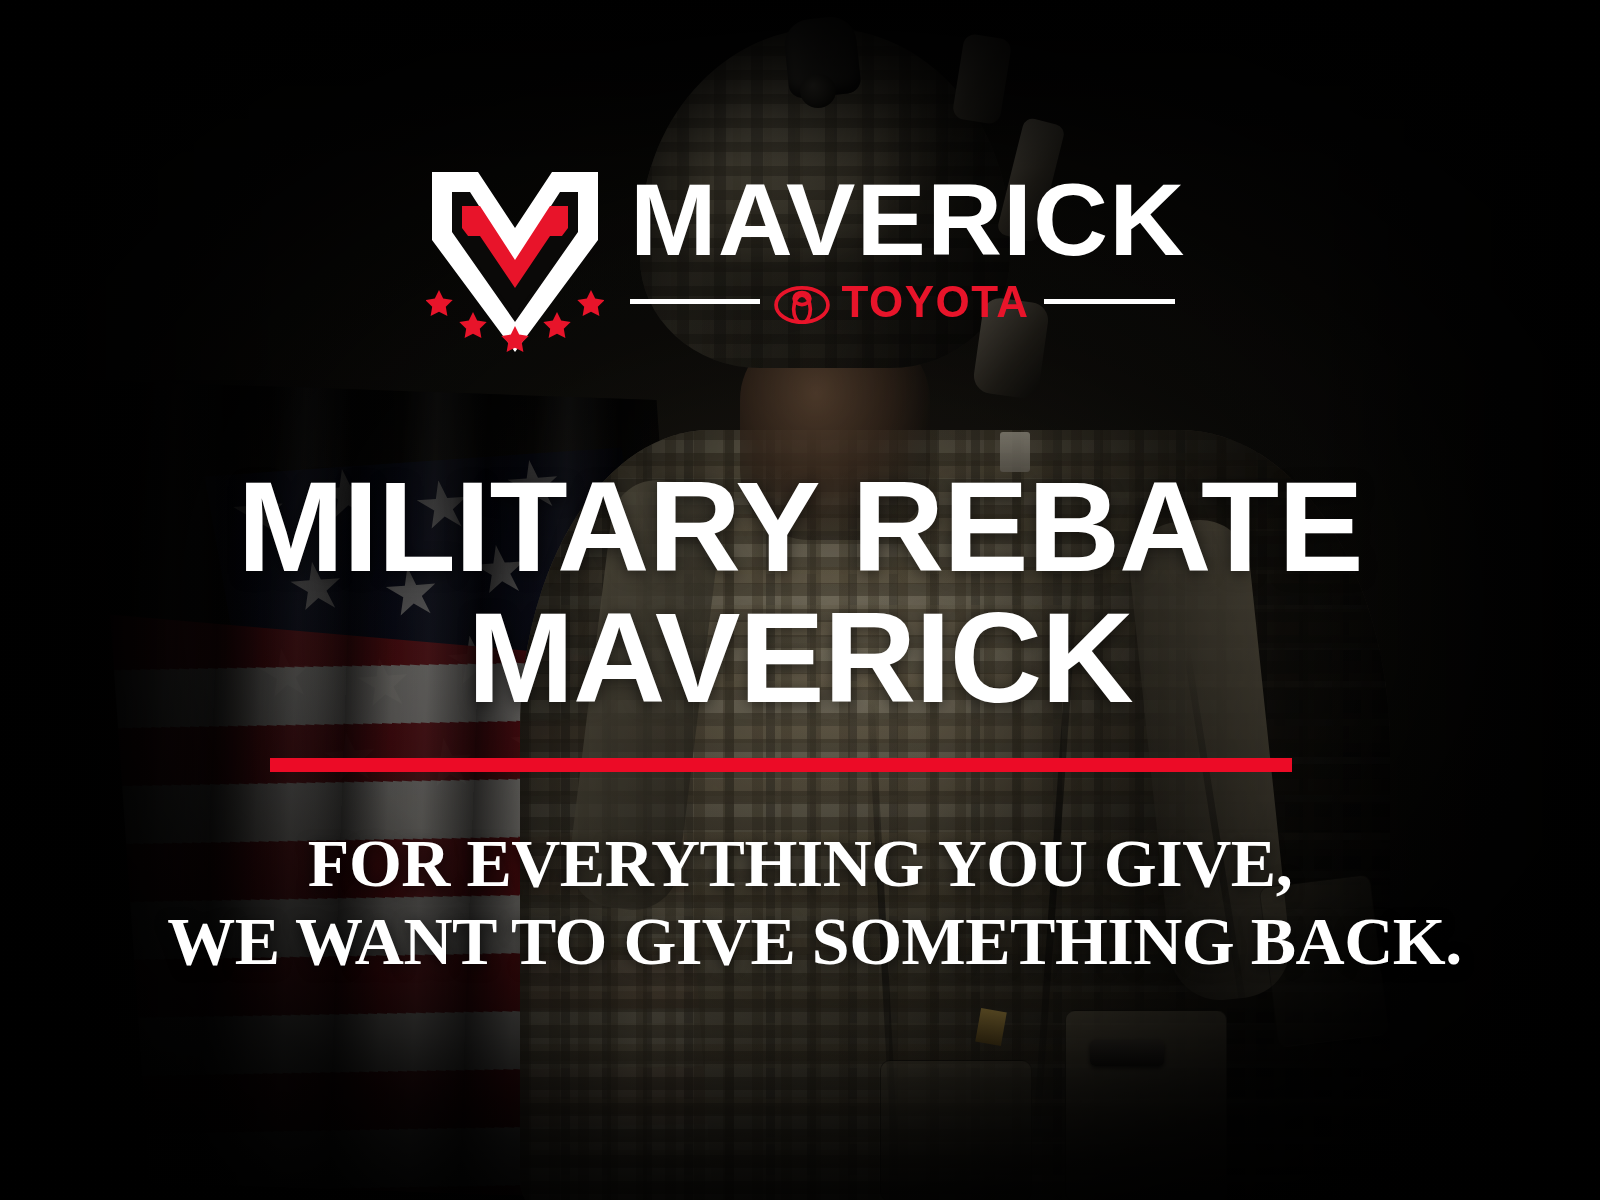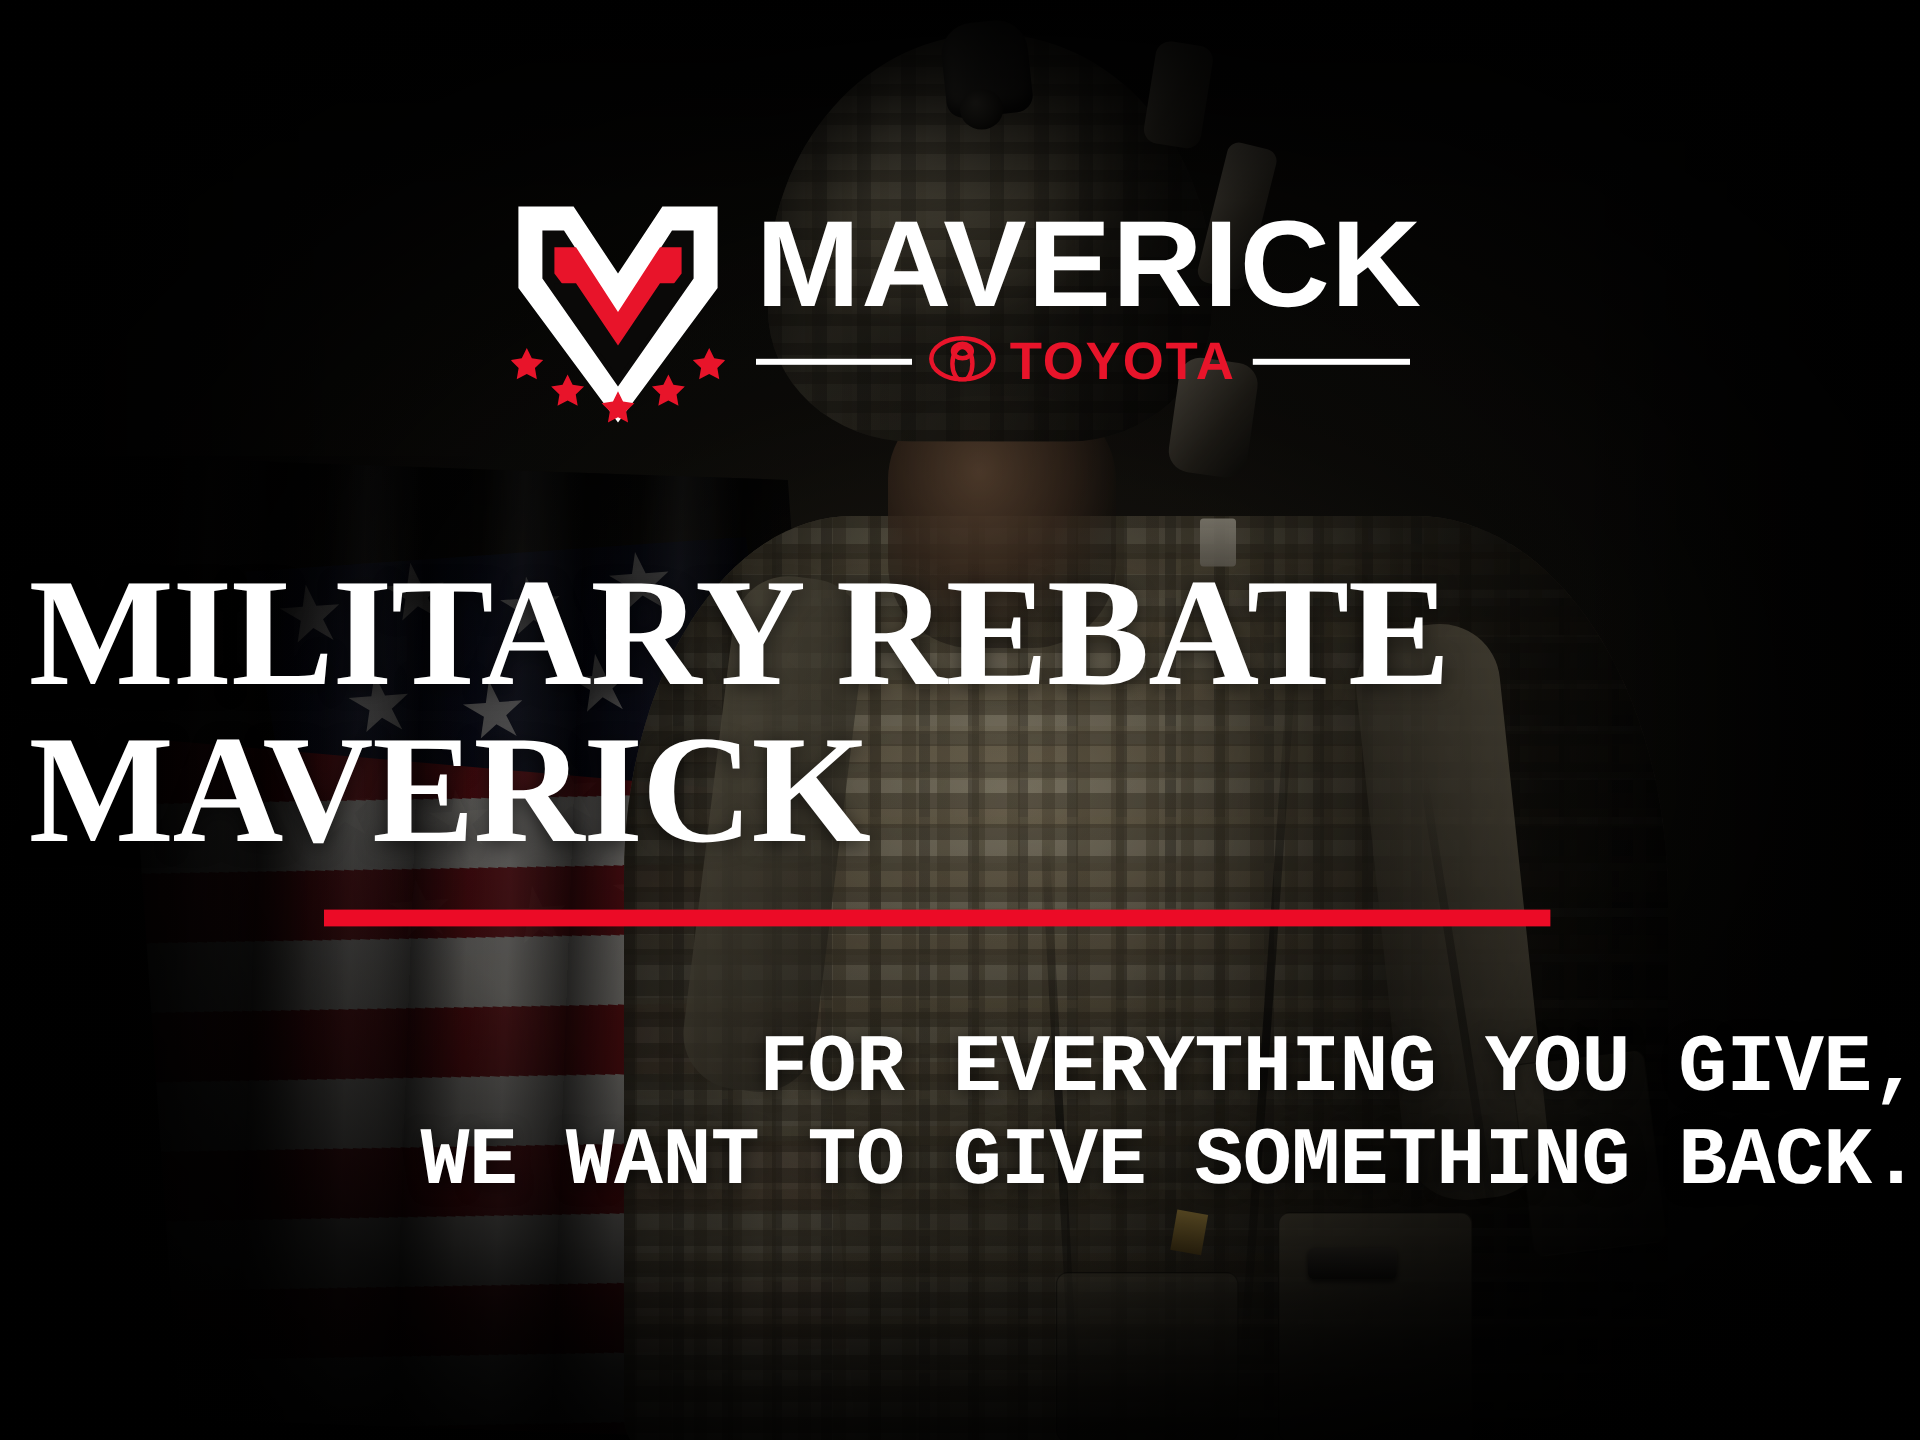--- a/index.html
+++ b/index.html
@@ -337,69 +337,69 @@
     margin-top: 16px;
     width: 545px;
   }
   .rule {
     height: 5px;
     background: #ffffff;
     flex: 1 1 auto;
   }
   .toyota-group {
     display: flex;
-    align-items: flex-start;
+    align-items: flex-end;
     gap: 11px;
     flex: 0 0 auto;
   }
   .toyota-mark { width: 56px; height: 38px; display: block; }
   .toyota-text {
     font-family: "Liberation Sans", sans-serif;
     font-weight: bold;
     font-size: 44px;
     line-height: 1;
     letter-spacing: 1.5px;
     color: #e8142a;
     white-space: nowrap;
   }
 
   
   .headline {
     position: absolute;
     left: 0; right: 0;
     top: 462px;
+    text-align: center;
     color: #ffffff;
-    font-family: Liberation Serif, serif;
+    font-family: Liberation Sans, sans-serif;
     font-weight: bold;
     font-size: 128px;
     line-height: 1.02;
     letter-spacing: -1px;
     text-shadow: 0 3px 16px rgba(0,0,0,.55);
-    padding-left: 24px;
   }
   .headline .l2 { display: block; }
 
   
   .divider {
     position: absolute;
     left: 270px;
     top: 758px;
     width: 1022px;
     height: 14px;
     background: #ec0b26;
   }
 
   
   .subhead {
     position: absolute;
     left: 0; right: 0;
-    top: 852px;
-    text-align: right;
+    top: 824px;
+    text-align: center;
     color: #ffffff;
-    font-family: Liberation Mono, monospace;
+    font-family: Liberation Serif, serif;
     font-weight: bold;
     font-size: 68px;
     line-height: 1.15;
     letter-spacing: -0.5px;
     text-shadow: 0 3px 14px rgba(0,0,0,.6);
   }
   .subhead .s2 { display: block; margin-left: 29px; }
 </style>
 </head>
 <body>

